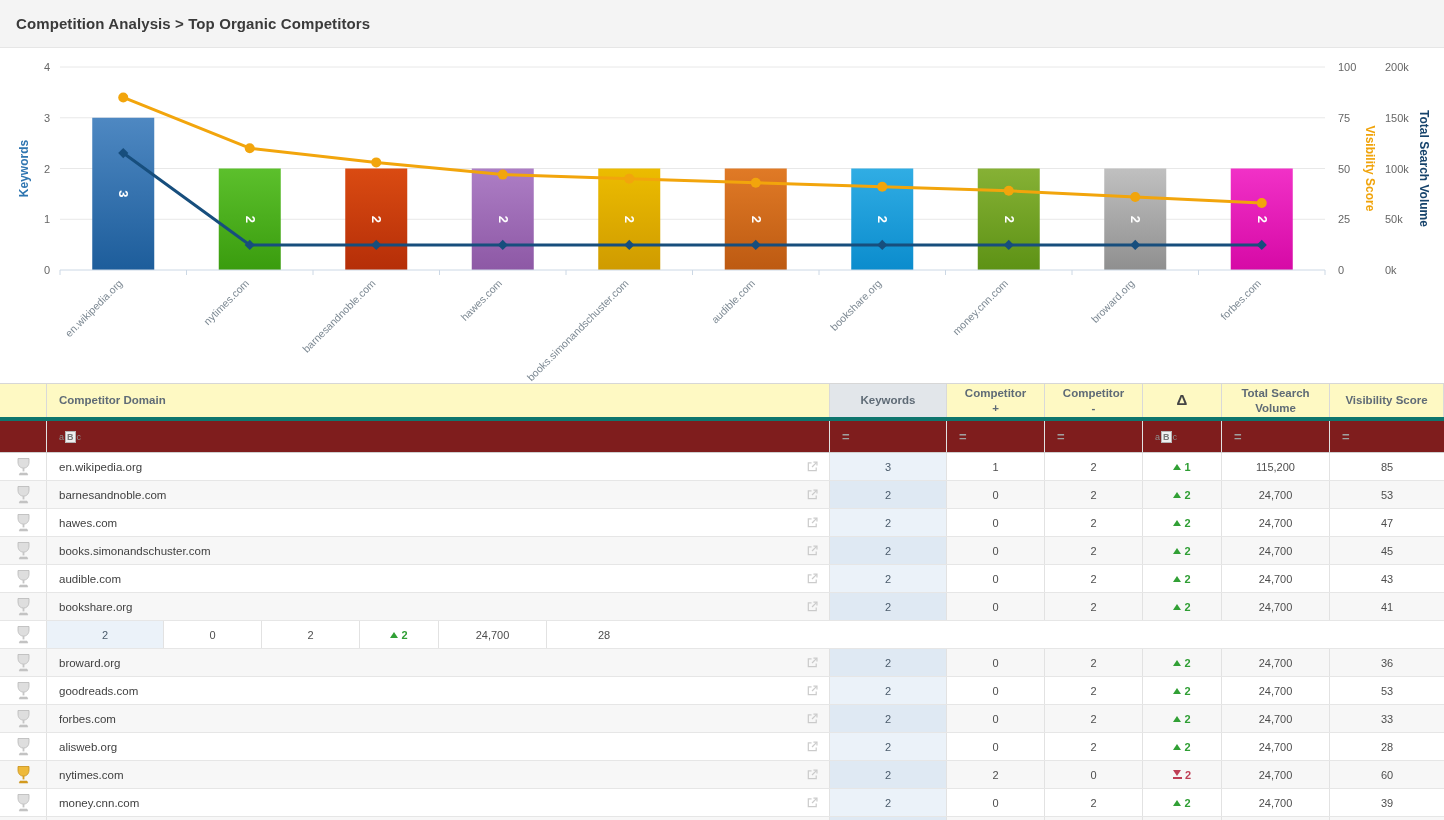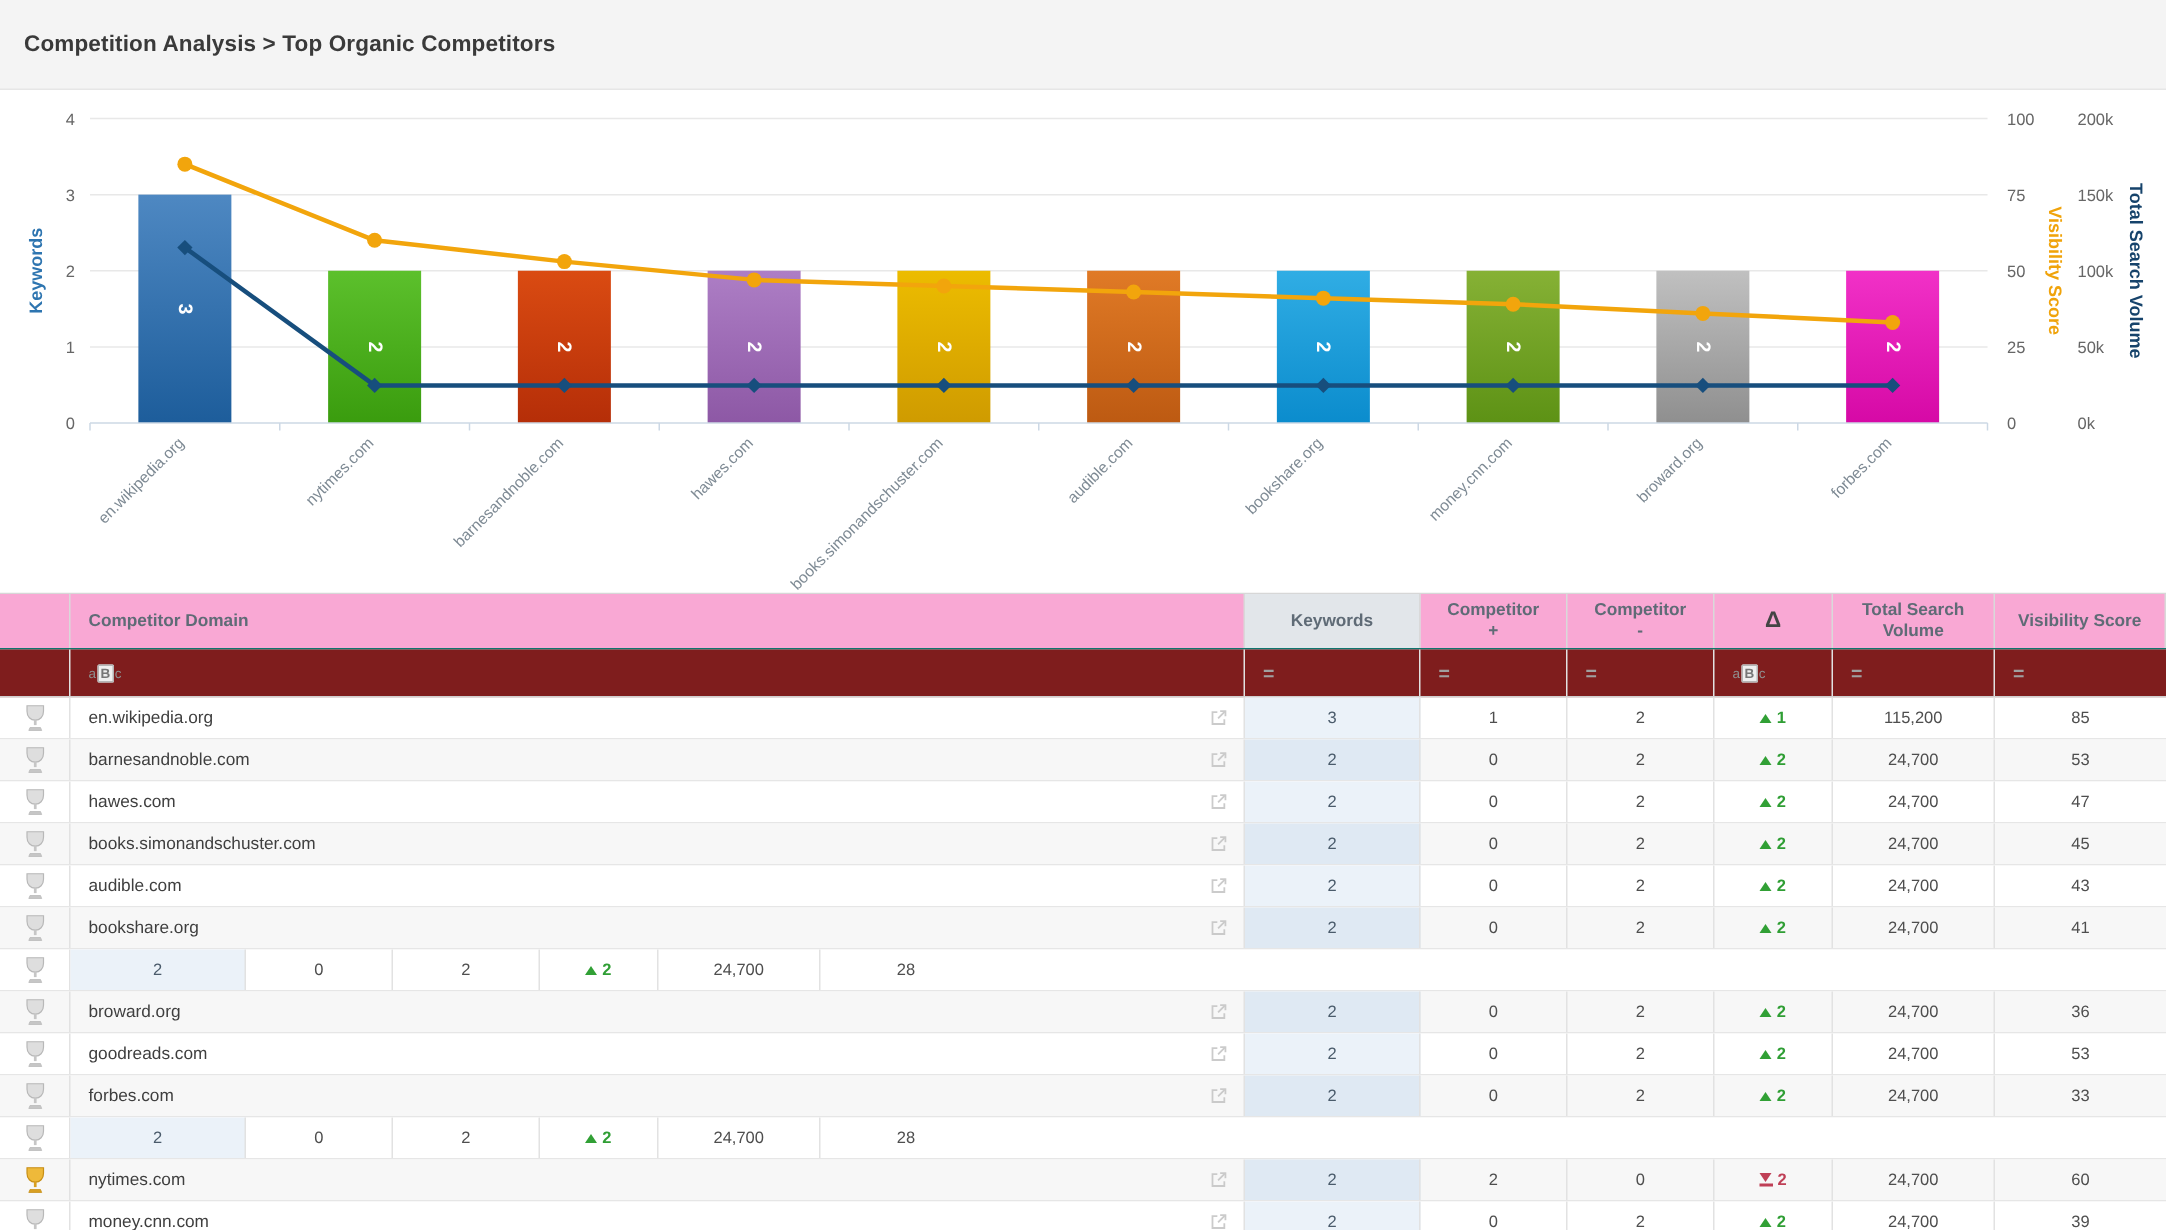--- a/index.html
+++ b/index.html
@@ -3,21 +3,21 @@
 <meta charset="utf-8">
 <style>
   html,body{margin:0;padding:0;}
   body{
     width:1444px;height:820px;overflow:hidden;position:relative;
     background:#fff;font-family:"Liberation Sans","DejaVu Sans",sans-serif;
     -webkit-font-smoothing:antialiased;
   }
   
   .page-header{
-    height:60px;background:#f4f4f4;border-bottom:1px solid #e6e6e6;
+    height:48px;background:#f4f4f4;border-bottom:1px solid #e6e6e6;
     display:flex;align-items:center;padding:0 16px;box-sizing:border-box;
   }
   .page-header h1{
     margin:0;font-size:15px;font-weight:bold;color:#3a3a3a;letter-spacing:.1px;
   }
   
   .chart-wrap{height:335px;background:#fff;position:relative;}
   .chart-wrap svg{display:block;}
   
   .grid{width:1444px;border-top:1px solid #d7d7d7;font-size:11px;color:#555;}
@@ -25,21 +25,21 @@
   .td,.th{box-sizing:border-box;border-right:1px solid #e2e2e2;overflow:hidden;}
   .td:last-child,.th:last-child{border-right:none;}
   .c0{width:47px;flex:none;}
   .c1{width:783px;flex:none;}
   .c2{width:117px;flex:none;}
   .c3{width:98px;flex:none;}
   .c4{width:98px;flex:none;}
   .c5{width:79px;flex:none;}
   .c6{width:108px;flex:none;}
   .c7{width:114px;flex:none;}
-  .head-row{height:37px;background:#f9a8d4;border-bottom:1px solid #0f766e;}
+  .head-row{height:37px;background:#fef9c3;border-bottom:4px solid #0f766e;}
   .head-row .th{
     display:flex;align-items:center;justify-content:center;text-align:center;
     font-weight:bold;color:#5f6b76;font-size:11.5px;line-height:1.25;
     white-space:pre-line;border-right:1px solid #d9d9d9;
   }
   .head-row .th.domain-h{justify-content:flex-start;padding-left:12px;}
   .head-row .th.hl{background:#e2e6ea;}
   .head-row .th.delta-h{font-size:15px;color:#444;}
   .filter-row{height:32px;background:#7f1d1d;border-bottom:1px solid #cfcfcf;}
   .filter-row .td{display:flex;align-items:center;padding-left:12px;color:#9a9a9a;}
@@ -518,20 +518,28 @@
        <div class="td c7">33</div>
       </div>
       <div class="tr data-row">
         <div class="td c0 trophy-cell">
           <svg width="17" height="19" viewBox="0 0 17 19">
       <path d="M3 1.5 h11 v3.6 c0 3.8 -2.4 6 -5.5 6 s-5.5 -2.2 -5.5 -6 Z" fill="#dedede" stroke="#b8b8b8" stroke-width="0.8"></path>
       <rect x="7.6" y="11" width="1.8" height="3.4" fill="#c6c6c6"></rect>
       <path d="M5 16 h7 l0.8 2 h-8.6 Z" fill="#c6c6c6" stroke="#b8b8b8" stroke-width="0.5"></path>
     </svg>
         </div>
+       <div class="td c1 domain-cell">
+          <span>alisweb.org</span>
+          <svg class="link-ic" width="13" height="13" viewBox="0 0 14 14">
+      <path d="M6 3 H2.5 V11.5 H11 V8" fill="none" stroke="#c6c6c6" stroke-width="1.3"></path>
+      <path d="M6.5 7.5 L11.5 2.5" stroke="#c6c6c6" stroke-width="1.3"></path>
+      <path d="M8 2.2 H11.8 V6" fill="none" stroke="#c6c6c6" stroke-width="1.3"></path>
+    </svg>
+        </div>
        <div class="td c2 kw">2</div>
        <div class="td c3">0</div>
        <div class="td c4">2</div>
        <div class="td c5">
           <span class="dmark">
             <span class="tri-up"></span>
           </span>
           <span class="dnum-up">2</span>
         </div>
        <div class="td c6">24,700</div>

